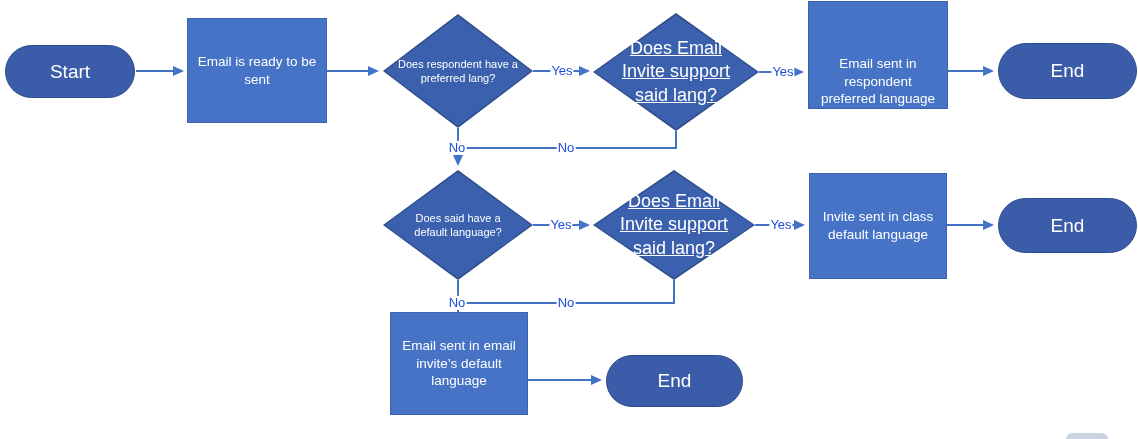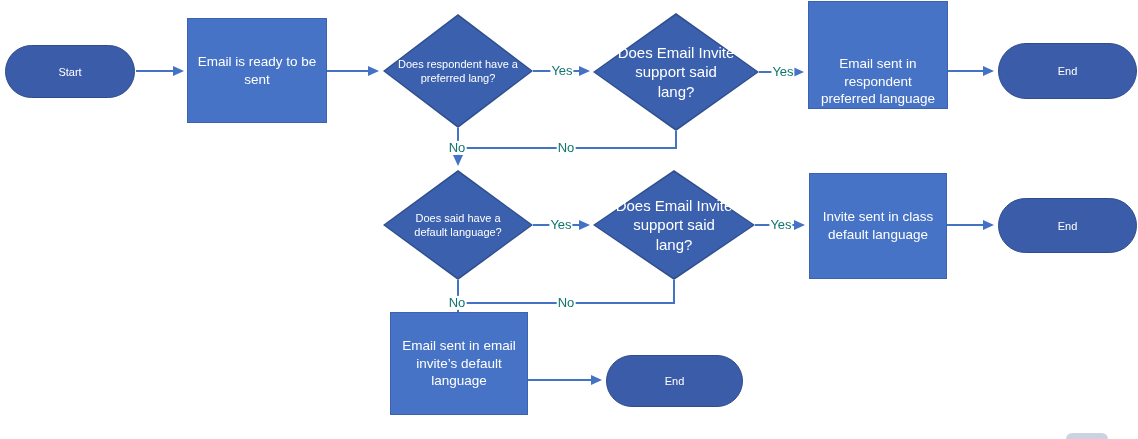--- a/index.html
+++ b/index.html
@@ -26,42 +26,42 @@
     background: #4673C6;
     border: 1.5px solid #3D63B0;
     font-size: 13.5px;
     line-height: 1.3;
     padding: 0 8px;
   }
   .terminator {
     background: #3A5CA9;
     border: 1.5px solid #2F4C8C;
     border-radius: 28px;
-    font-size: 11px;
+    font-size: 19px;
     align-items: center;
   }
   .decision { background: transparent; }
   .decision .d-outer {
     position: absolute; inset: 0;
     background: #2F4E8C;
     clip-path: polygon(50% 0, 100% 50%, 50% 100%, 0 50%);
   }
   .decision .d-inner {
     position: absolute; inset: 2px;
     background: #3B60AE;
     clip-path: polygon(50% 0, 100% 50%, 50% 100%, 0 50%);
   }
   .decision .node-label { position: relative; z-index: 1; line-height: 1.3; }
   .fs-small { font-size: 11px; }
-  .fs-mid { font-size: 15px; }
+  .fs-mid { font-size: 18px; text-decoration: underline; }
   .edge-label {
     position: absolute;
     z-index: 3;
     transform: translate(-50%, -50%);
-    color: #0f766e;
+    color: #1d4ed8;
     background: #ffffff;
     font-size: 13px;
     line-height: 1.1;
     padding: 0 1px;
   }
   .partial-control {
     position: absolute;
     left: 1066px;
     top: 433px;
     width: 42px;

